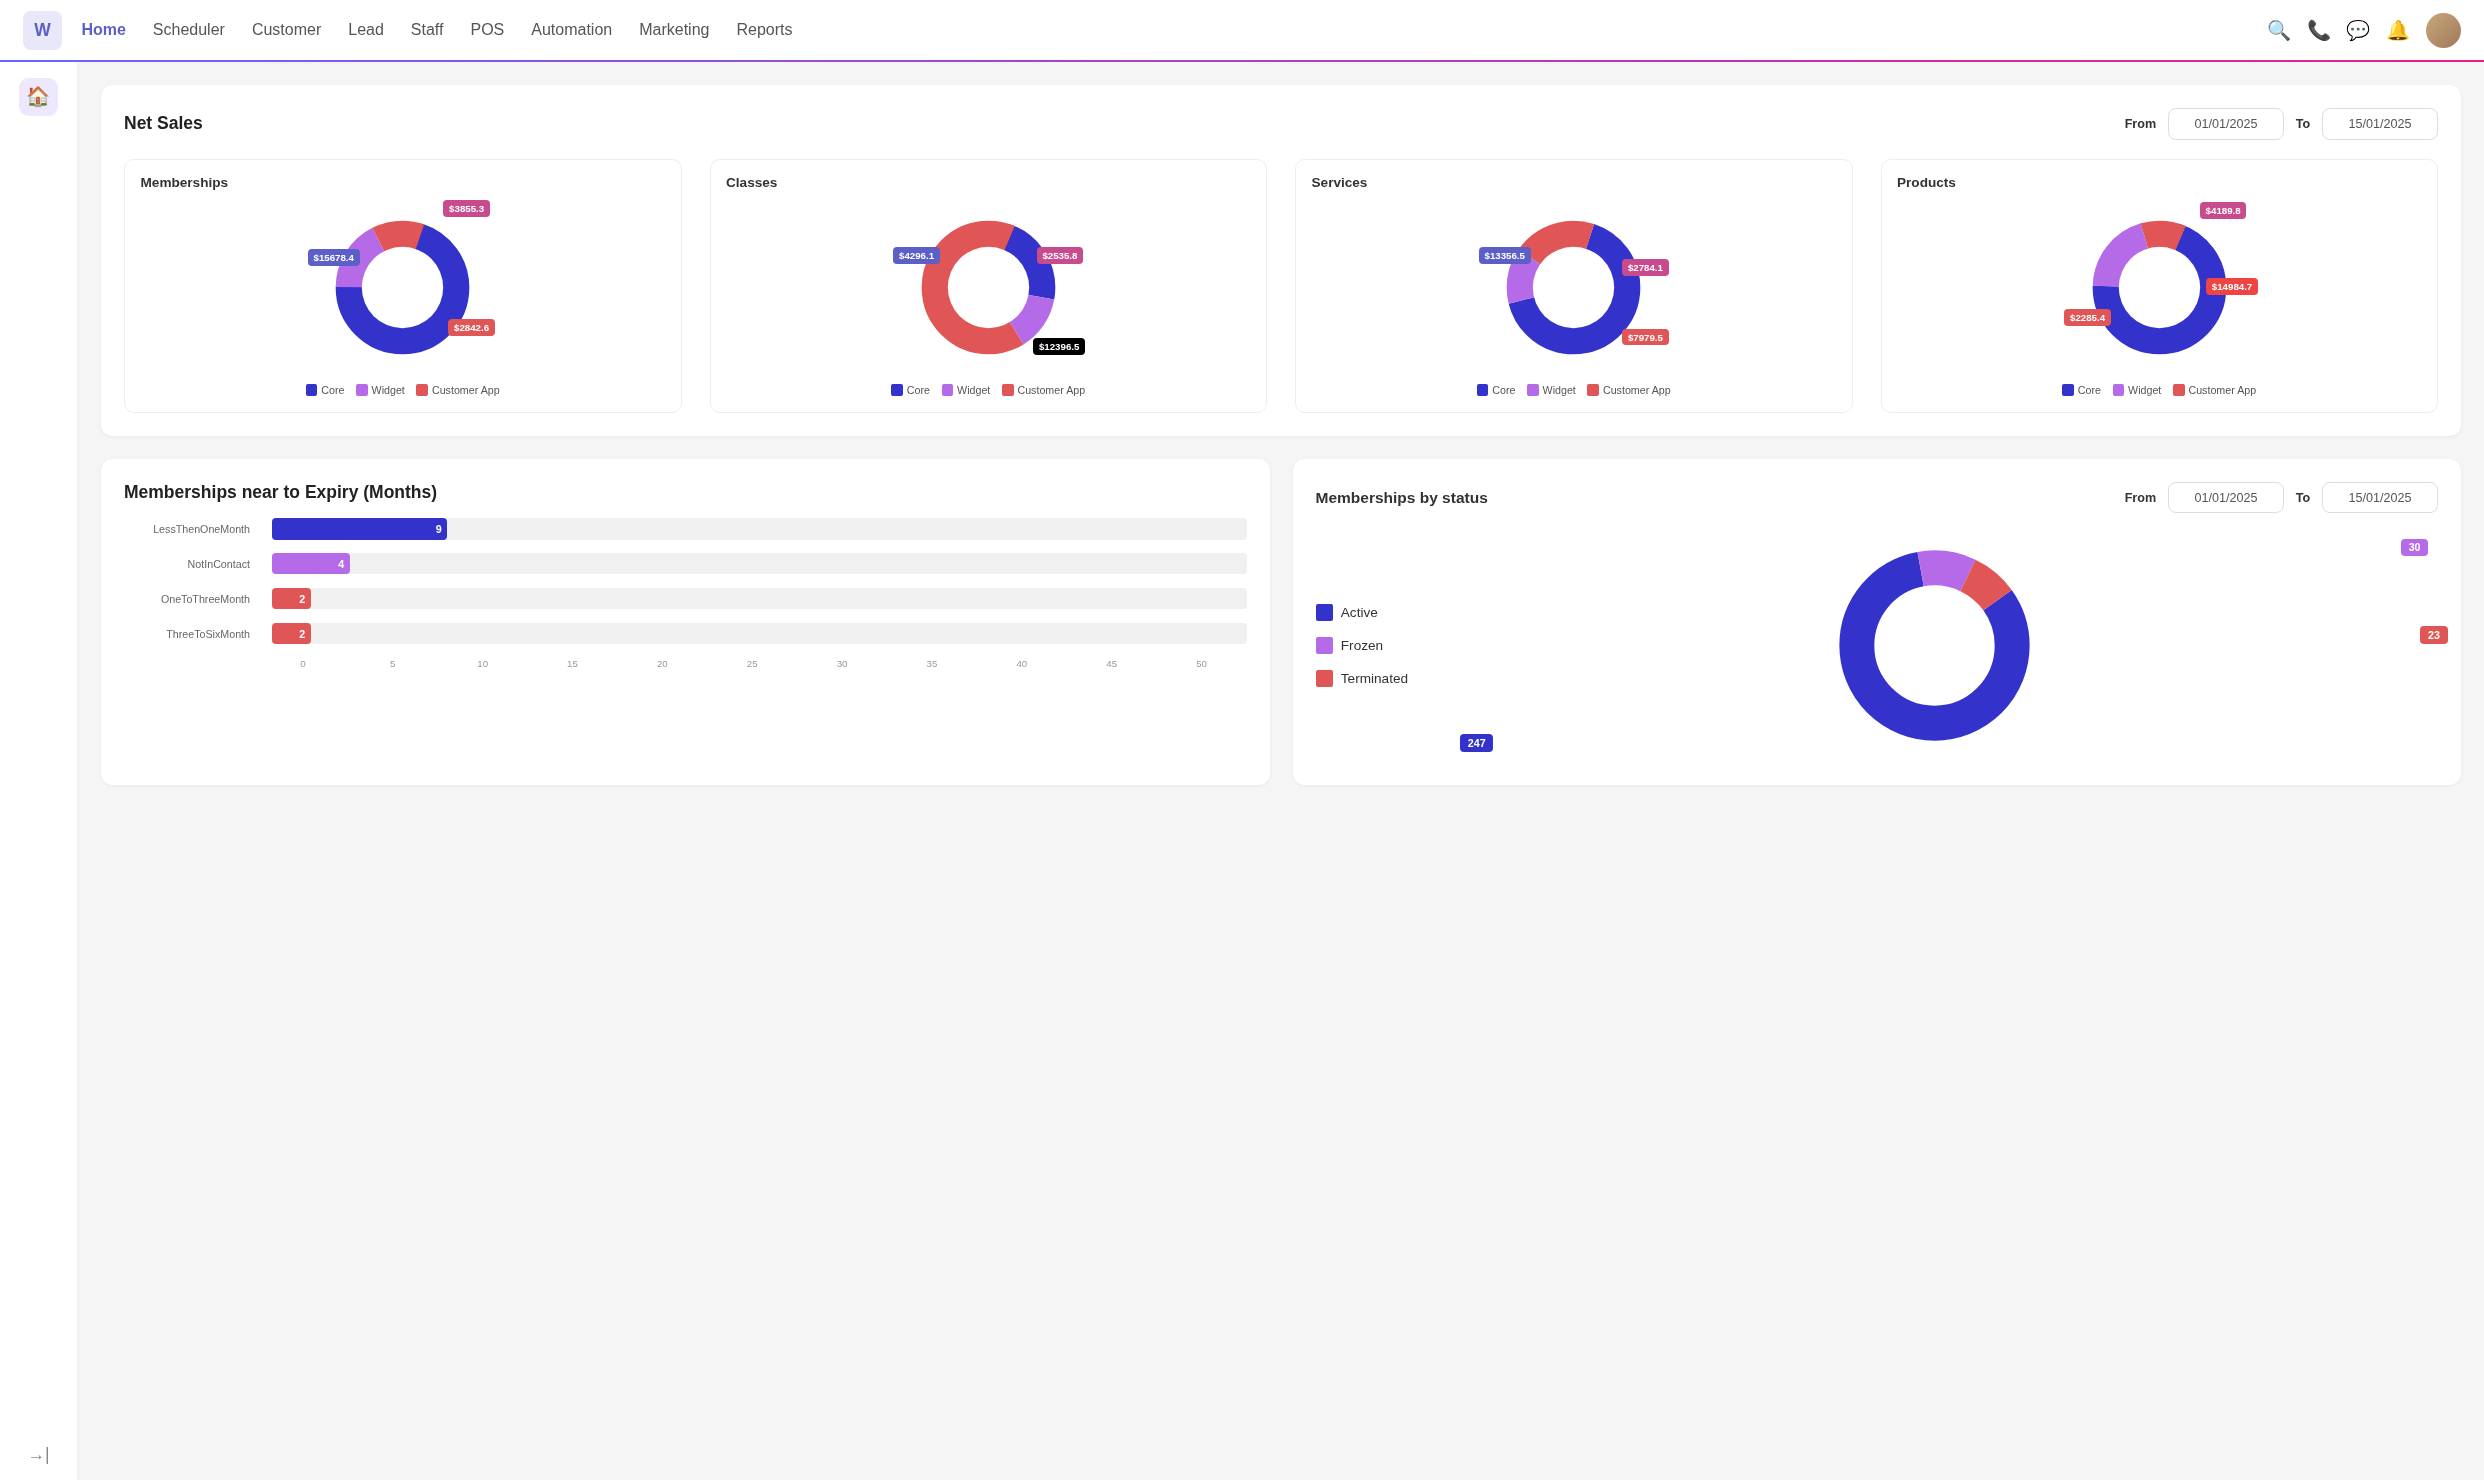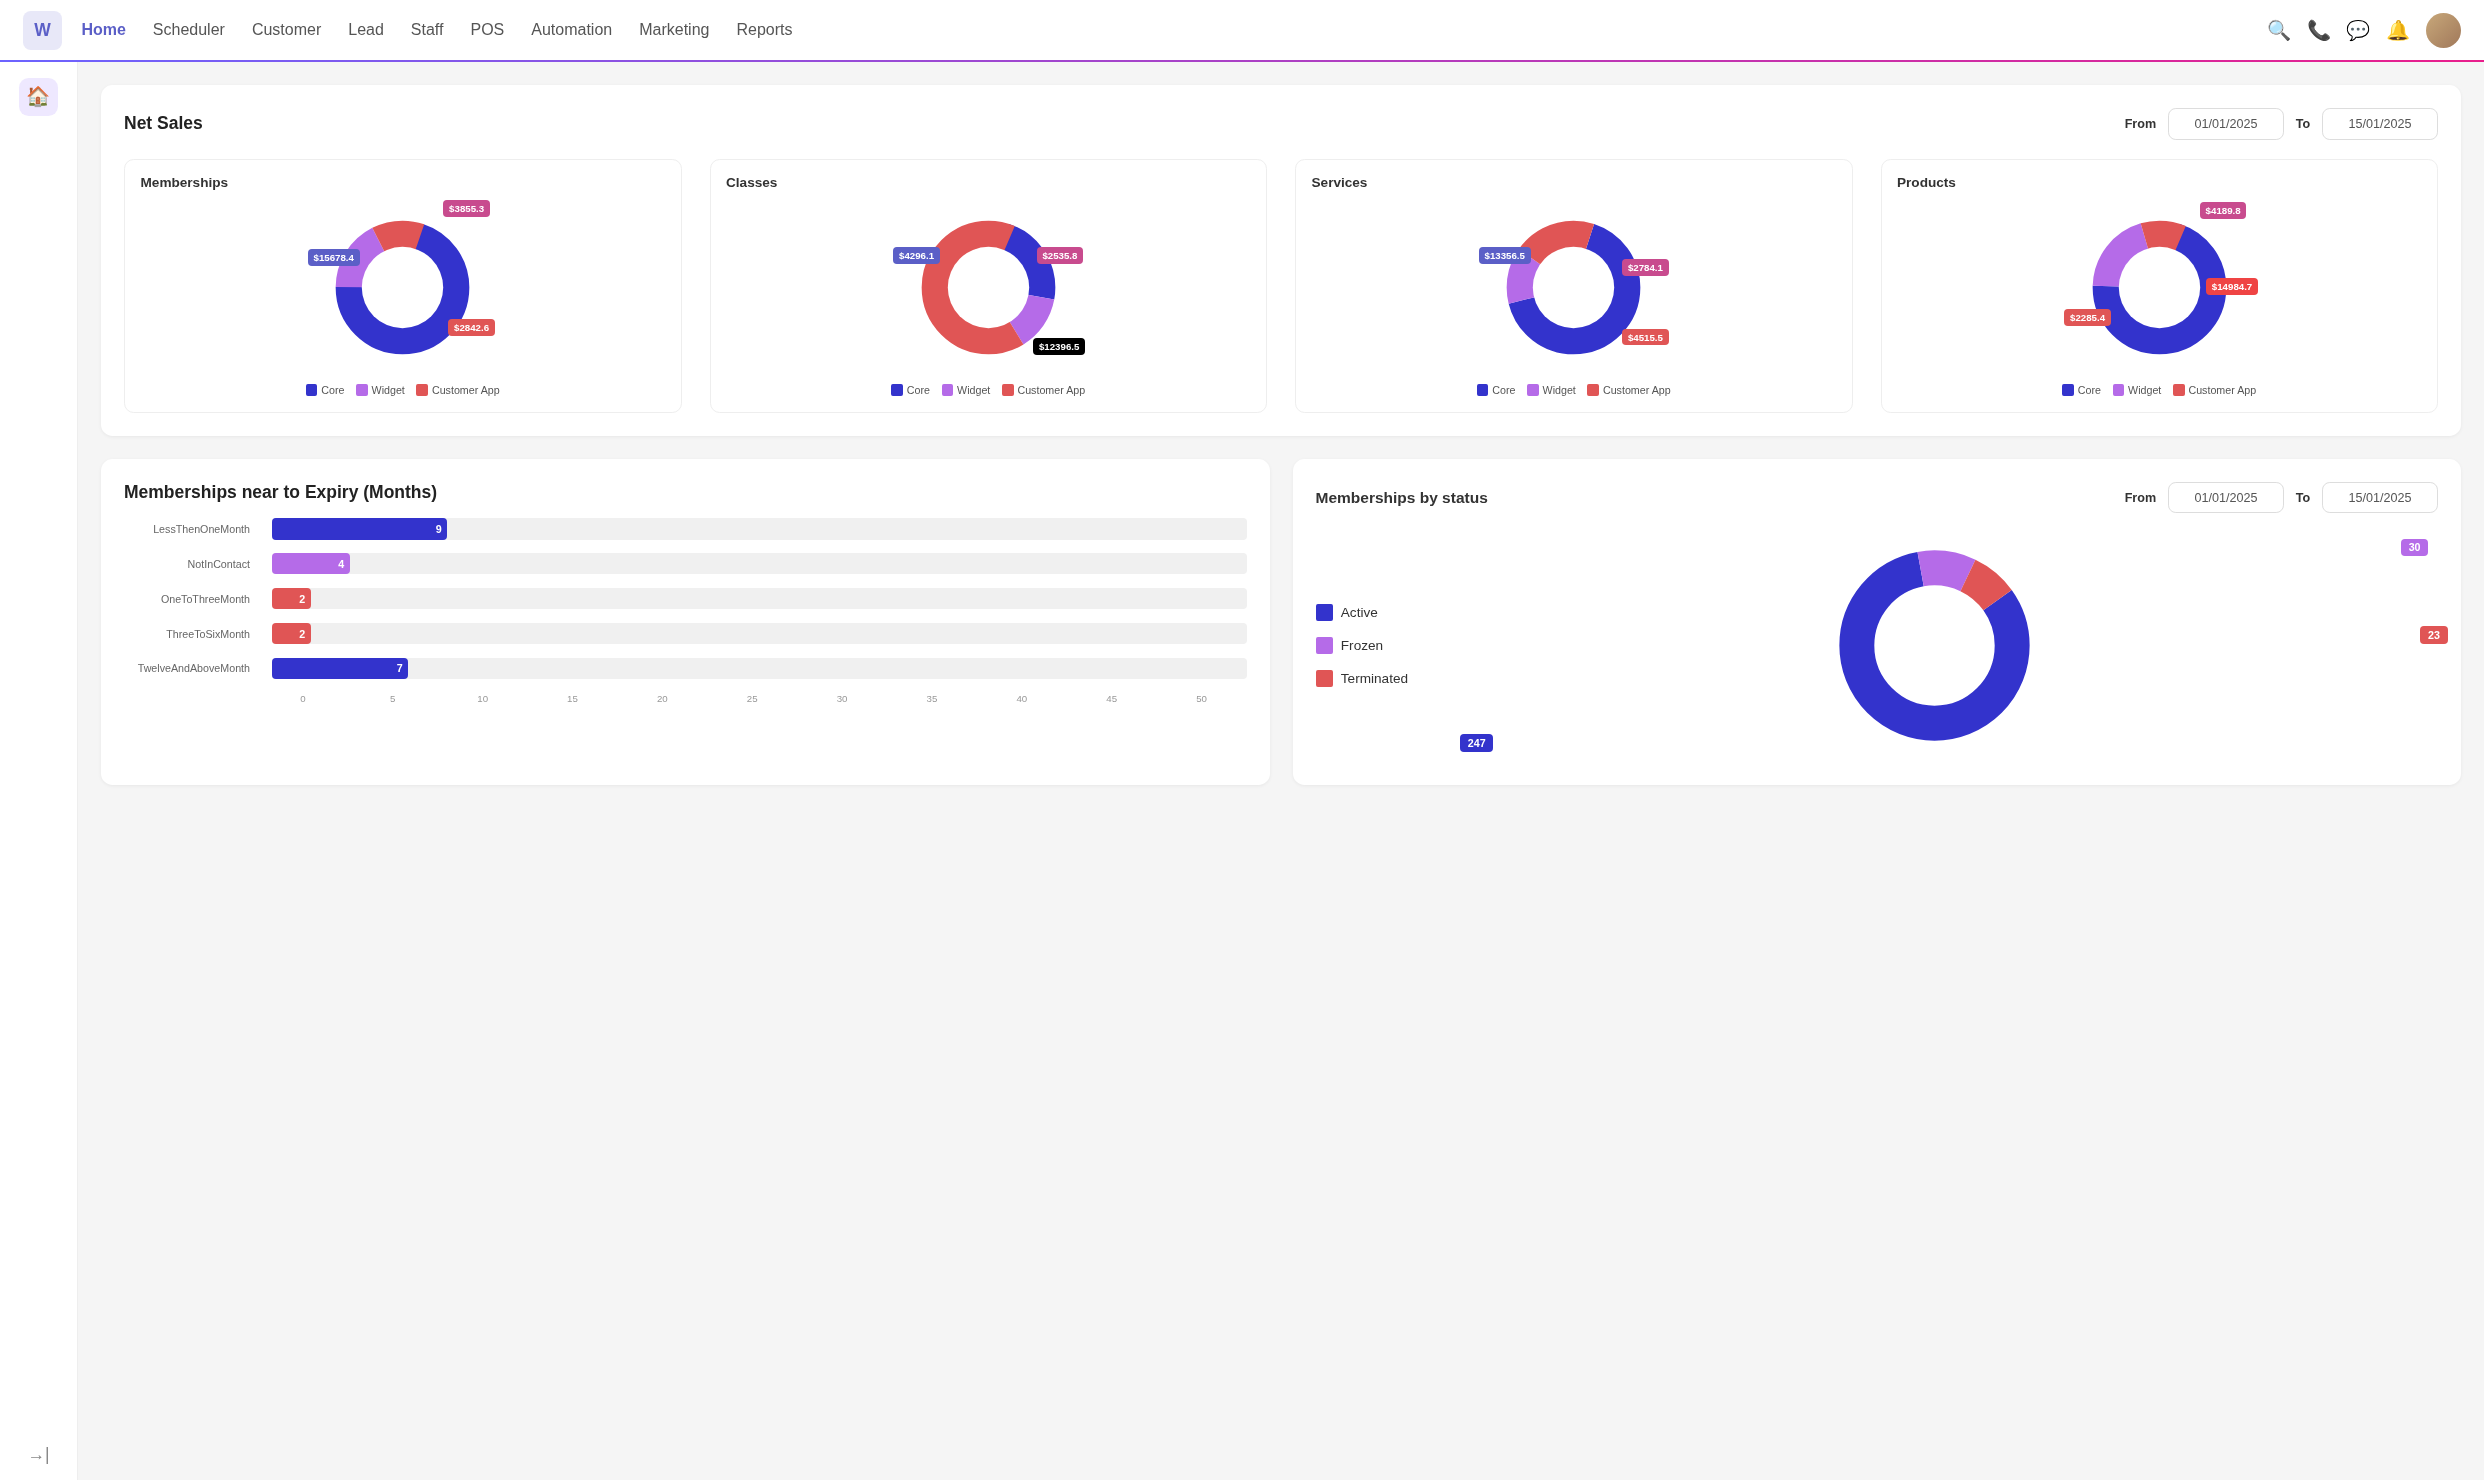--- a/index.html
+++ b/index.html
@@ -209,21 +209,21 @@
           <div class="donut-container">
             <svg width="155" height="155" viewBox="0 0 160 160">
 
               <circle cx="80" cy="80" r="55" fill="none" stroke="#3333cc" stroke-width="28" stroke-dasharray="228 117" stroke-dashoffset="69"></circle>
               <circle cx="80" cy="80" r="55" fill="none" stroke="#b56be8" stroke-width="28" stroke-dasharray="47 298" stroke-dashoffset="-159"></circle>
               <circle cx="80" cy="80" r="55" fill="none" stroke="#e05555" stroke-width="28" stroke-dasharray="70 275" stroke-dashoffset="-206"></circle>
               <circle cx="80" cy="80" r="42" fill="white"></circle>
             </svg>
             <div class="donut-label" style="top:37px;left:-17.5px;">$13356.5</div>
             <div class="donut-label pink" style="top:49px;right:-17.5px;">$2784.1</div>
-            <div class="donut-label red" style="bottom:19.4px;right:-17.5px;">$4515.5</div>
+            <div class="donut-label red" style="bottom:19.4px;right:-17.5px;">$7979.5</div>
           </div>
           <div class="chart-legend">
             <div class="legend-item">
               <div class="legend-dot dot-blue"></div>
               <span>Core</span>
             </div>
             <div class="legend-item">
               <div class="legend-dot dot-purple"></div>
               <span>Widget</span>
             </div>
@@ -293,28 +293,20 @@
               <div class="bar-fill red" style="width:4%;">
                 <span class="bar-value">2</span>
               </div>
             </div>
           </div>
           <div class="bar-row">
             <div class="bar-row-label">ThreeToSixMonth</div>
             <div class="bar-track">
               <div class="bar-fill red" style="width:4%;">
                 <span class="bar-value">2</span>
-              </div>
-            </div>
-          </div>
-          <div class="bar-row">
-            <div class="bar-row-label">TwelveAndAboveMonth</div>
-            <div class="bar-track">
-              <div class="bar-fill blue" style="width:14%;">
-                <span class="bar-value">7</span>
               </div>
             </div>
           </div>
           <div class="bar-axis">
             <span class="axis-tick">0</span>
             <span class="axis-tick">5</span>
             <span class="axis-tick">10</span>
             <span class="axis-tick">15</span>
             <span class="axis-tick">20</span>
             <span class="axis-tick">25</span>

